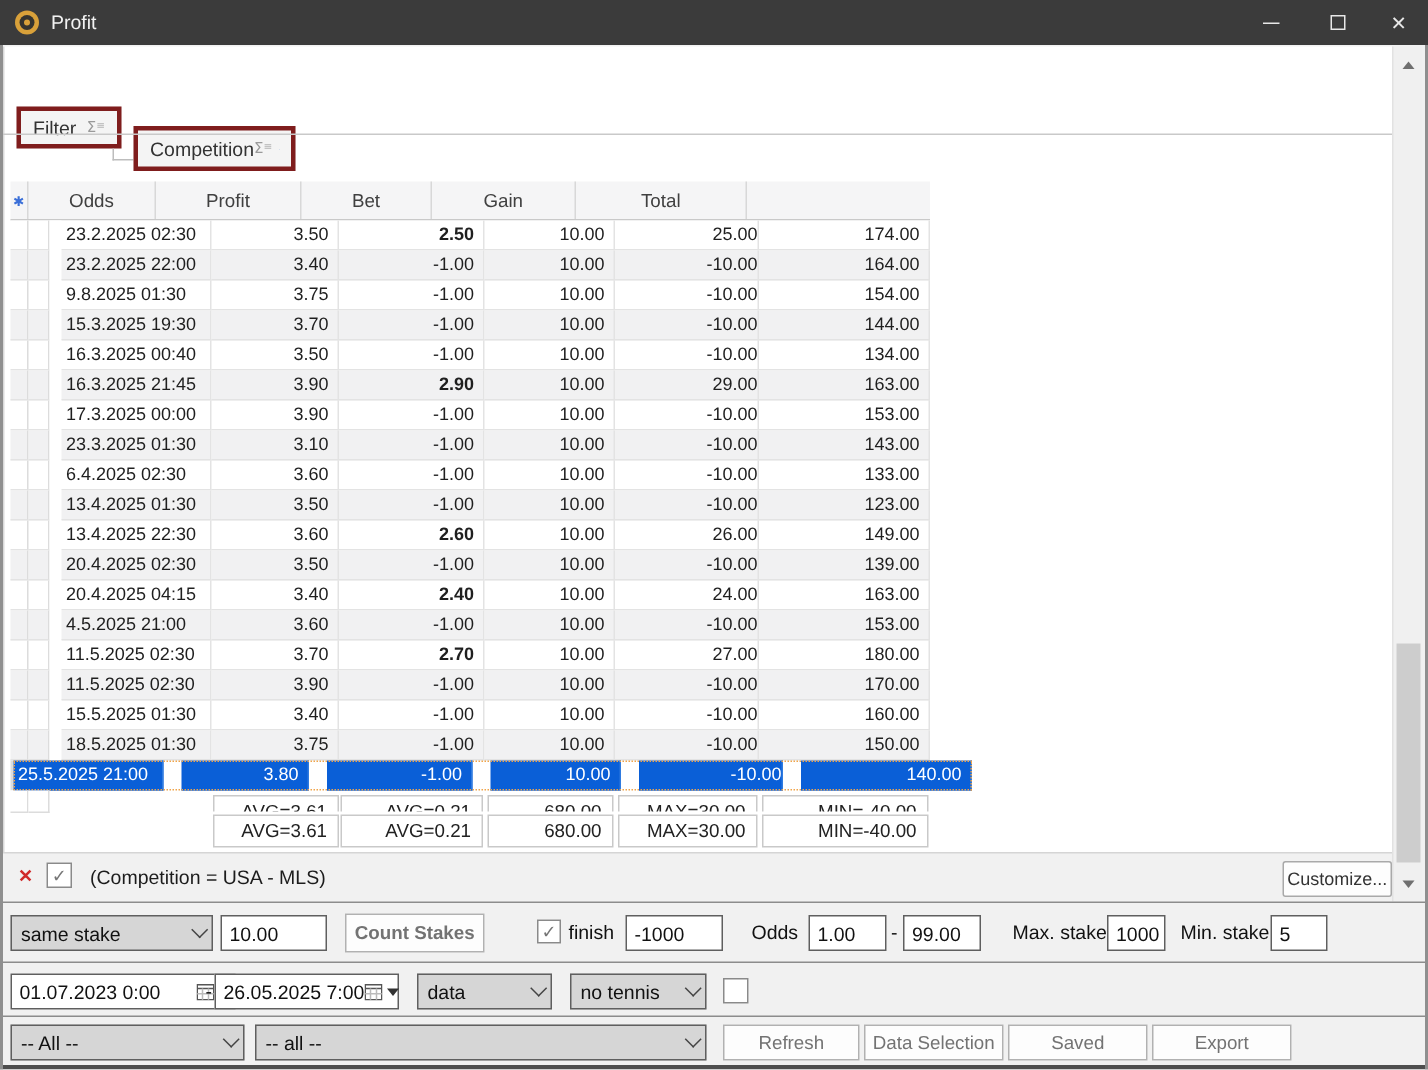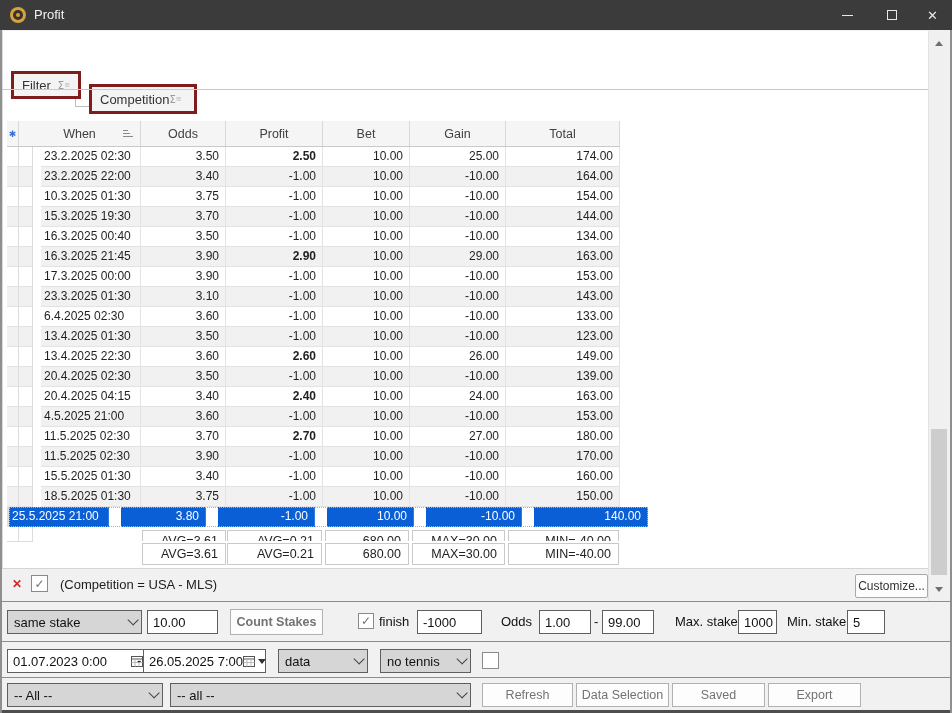--- a/index.html
+++ b/index.html
@@ -57,21 +57,21 @@
   .ind  { width:12px; border-right:1px solid #dcdcdc; border-bottom:1px solid #e3e3e3; }
   .ind2 { width:14px; border-right:1px solid #dcdcdc; border-bottom:1px solid #e3e3e3; }
   .gap  { width:8px; background:#fff !important; }
   .cells { display:flex; }
   .cell { font-size:12px; color:#1f1f1f; line-height:19px; border-right:1px solid #e3e3e3;
           border-bottom:1px solid #e3e3e3; white-space:nowrap; overflow:hidden; }
   .c-when { width:100px; padding-left:3px; }
   .c-odds { width:85px; text-align:right; padding-right:6px; }
   .c-profit { width:97px; text-align:right; padding-right:6px; }
   .c-bet { width:87px; text-align:right; padding-right:6px; }
-  .c-gain { width:96px; text-align:right; padding-right:6px; }
+  .c-gain { width:96px; text-align:right; }
   .c-total { width:114px; text-align:right; padding-right:6px; }
   .cell.bold { font-weight:bold; }
   .row.selected .cell { background:#0a5fd7; color:#ffffff; border-bottom-color:#0a5fd7; border-right-color:#2f7be0; }
   .row.selected .cells { outline:1px dotted #f0a449; outline-offset:-1px;gap:12px; }
   #row-stub { position:absolute; left:4px; top:496px; width:26px; height:15px; display:flex; }
   #row-stub div { border-right:1px solid #dcdcdc; border-bottom:1px solid #dcdcdc; background:#fff; }
   #row-stub div:nth-child(1){ width:12px; } #row-stub div:nth-child(2){ width:14px; }
 
   
   .sumrow { position:absolute; left:0; width:926px; }
@@ -187,28 +187,20 @@
       <span class="sigma-icon">Σ</span>
       <svg class="funnel-icon" viewBox="0 0 9 9">
           <path d="M0 0 H9 L5.6 4 V9 L3.4 8 V4 Z" fill="#2b6cd4"></path>
         </svg>
     </div>
 
     <div id="thead">
       <div class="hcell" id="h-star">
           <span class="star-glyph">✱</span>
         </div>
-      <div class="hcell" id="h-when">
-        <span>When</span>
-        <span class="sort-icon">
-            <i></i>
-            <i></i>
-            <i></i>
-          </span>
-      </div>
       <div class="hcell" id="h-odds">
           <span>Odds</span>
         </div>
       <div class="hcell" id="h-profit">
           <span>Profit</span>
         </div>
       <div class="hcell" id="h-bet">
           <span>Bet</span>
         </div>
       <div class="hcell" id="h-gain">
@@ -244,21 +236,21 @@
       <div class="cell c-bet">10.00</div>
       <div class="cell c-gain">-10.00</div>
       <div class="cell c-total">164.00</div>
     </div>
   </div>
         <div class="row">
     <div class="ind"></div>
     <div class="ind2"></div>
     <div class="gap"></div>
     <div class="cells">
-      <div class="cell c-when">10.3.2025 01:30</div>
+      <div class="cell c-when">9.8.2025 01:30</div>
       <div class="cell c-odds">3.75</div>
       <div class="cell c-profit">-1.00</div>
       <div class="cell c-bet">10.00</div>
       <div class="cell c-gain">-10.00</div>
       <div class="cell c-total">154.00</div>
     </div>
   </div>
         <div class="row alt">
     <div class="ind"></div>
     <div class="ind2"></div>

